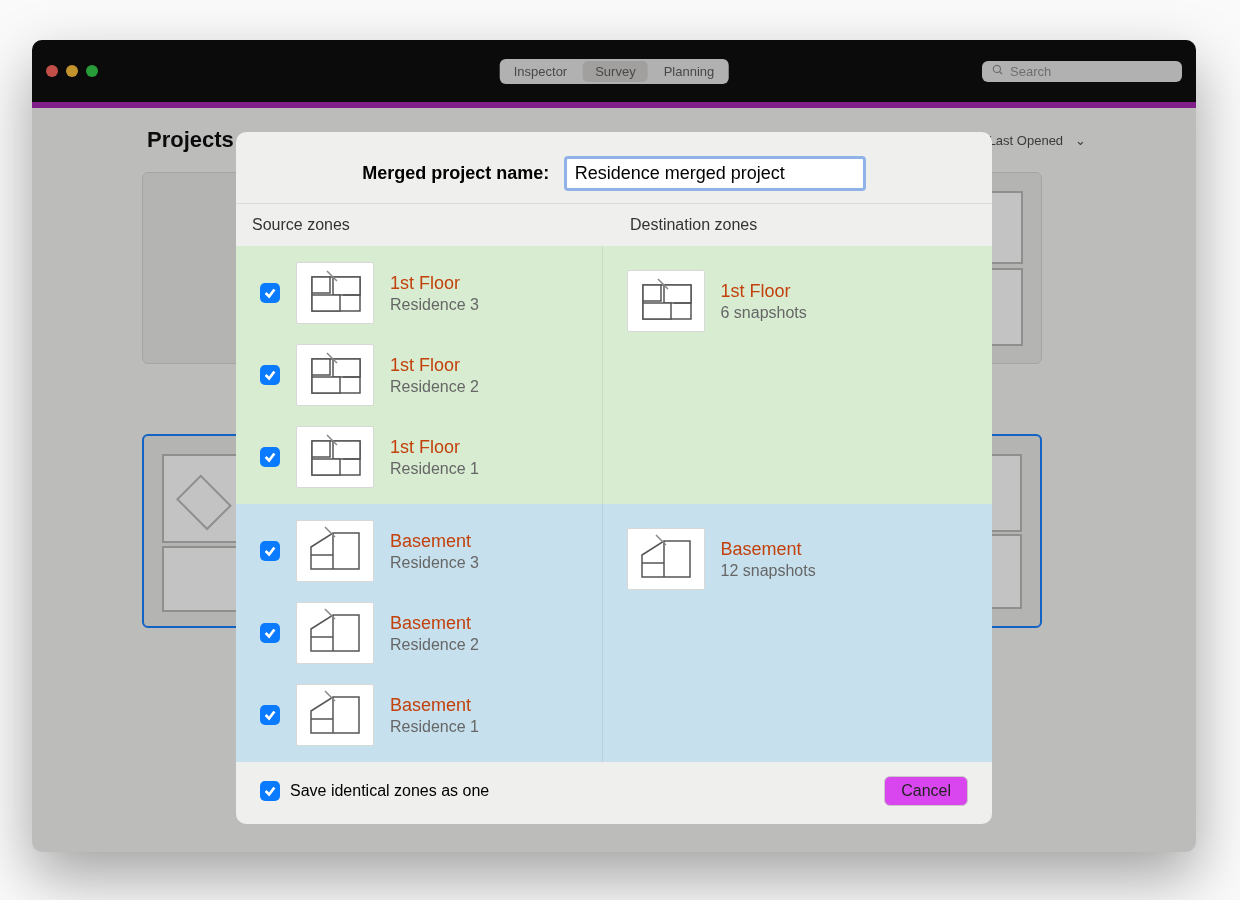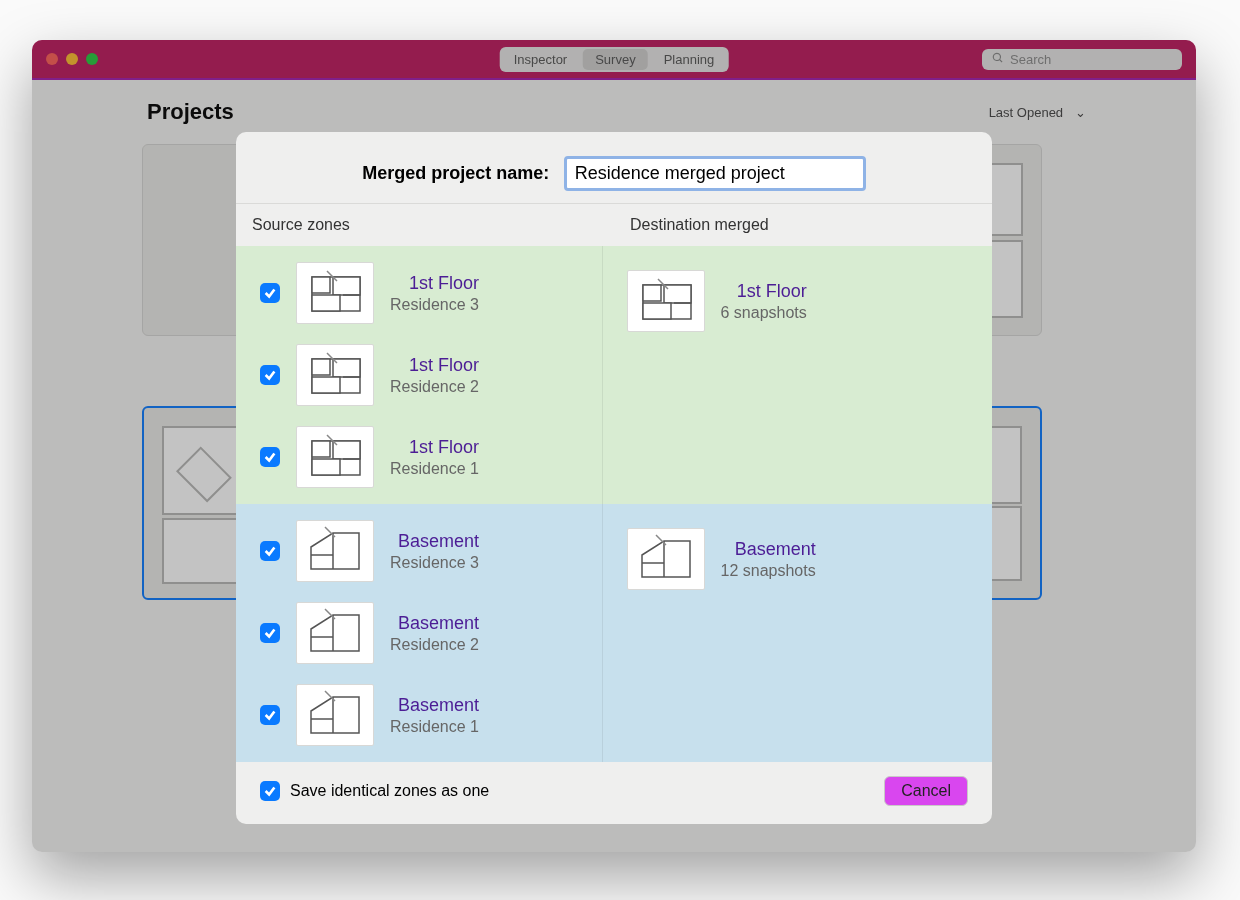--- a/index.html
+++ b/index.html
@@ -16,22 +16,22 @@
   .screenshot {
     width:1240px; height:900px; position:relative; background:#fafafa; overflow:hidden;
   }
   
   .mac-window {
     position:absolute; left:32px; top:40px; width:1164px; height:812px;
     background:#f6f5f4; border-radius:10px; box-shadow:0 25px 60px rgba(0,0,0,.35);
     overflow:hidden;
   }
   .titlebar {
-    height:38px; background:#be185d; border-bottom:2px solid #a21caf;
-    display:flex; align-items:center; padding:0 14px; position:relative;
+    height:38px; background:#000000; border-bottom:6px solid #a21caf;
+    display:flex; align-items:center; padding:12px 14px; position:relative;
   }
   .traffic { display:flex; gap:8px; }
   .dot { width:12px; height:12px; border-radius:50%; }
   .seg { position:absolute; left:50%; transform:translateX(-50%); display:flex; gap:4px; background:#e8e7e6; border-radius:6px; padding:2px; }
   .seg span { font-size:13px; padding:3px 12px; border-radius:5px; color:#555; }
   .seg span.active { background:#d0cfce; }
   .search { position:absolute; right:14px; display:flex; gap:6px; background:#e8e7e6; border-radius:6px; padding:3px 10px; width:180px; }
   .search svg { width:12px; height:12px; fill:#888; }
   .search span { color:#8a8a8a; font-size:13px; }
   .content { padding:14px 110px 0 110px; }
@@ -77,21 +77,21 @@
   .cb {
     width:20px; height:20px; border-radius:5px; background:var(--accent);
     display:flex; align-items:center; justify-content:center; flex-shrink:0;
   }
   .cb svg { width:14px; height:14px; stroke:#fff; stroke-width:3; fill:none; }
   .mini-plan {
     width:76px; height:60px; background:#fff; border:1px solid #d8d8d6; border-radius:2px;
     flex-shrink:0; position:relative; overflow:hidden;
   }
   .mini-plan svg { width:100%; height:100%; display:block; }
-  .txt .l1 { font-size:18px; color:#4c1d95;text-align:right; }
+  .txt .l1 { font-size:18px; color:#c2410c; }
   .txt .l2 { font-size:16px; color:var(--text-dim); margin-top:2px; }
   .dest .srow { padding-left:0; }
   .footer { display:flex; align-items:center; justify-content:space-between; padding:14px 24px 18px 24px; }
   .footer .left { display:flex; align-items:center; gap:10px; }
   .btns { display:flex; gap:12px; }
   .btn { font-size:16px; padding:5px 16px; border-radius:6px; cursor:pointer; }
   .btn.sec { background:#d946ef; border:1px solid #c9c9c7; color:#222; }
   .btn.pri { background:var(--accent); border:1px solid var(--accent); color:#fff; }
 </style>
 </head>
@@ -186,21 +186,21 @@
     </div>
 
     <div class="overlay"></div>
     <div class="modal">
       <div class="mhead">
         <label>Merged project name:</label>
         <input type="text" value="Residence merged project" style="">
       </div>
       <div class="cols">
         <div class="colhdr">Source zones</div>
-        <div class="colhdr">Destination merged</div>
+        <div class="colhdr">Destination zones</div>
       </div>
       <div class="groups" id="groups-mount">
           <div class="group green">
             <div class="group-inner">
               <div class="src">
                 <div class="srow">
                   <span class="cb">
                     <svg viewBox="0 0 16 16">
                       <polyline points="3,8 7,12 13,4"></polyline>
                     </svg>

